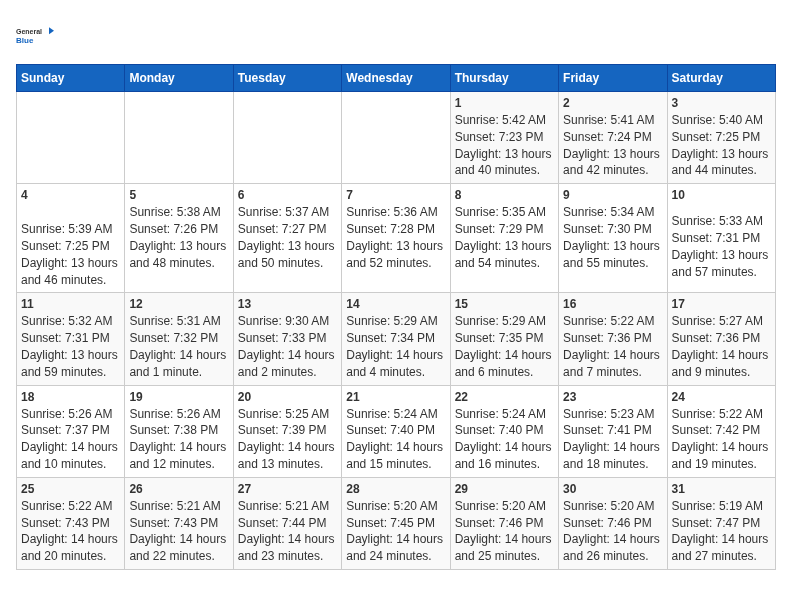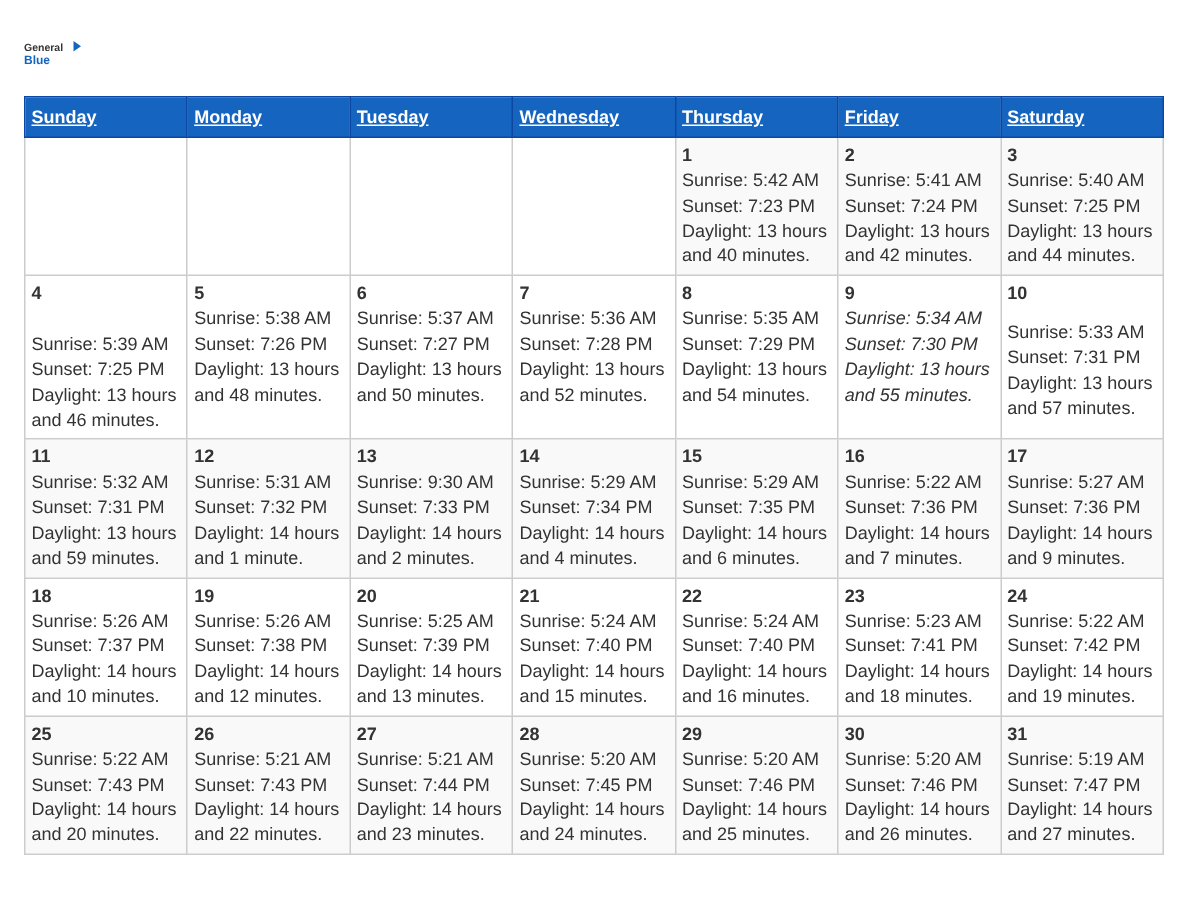--- a/index.html
+++ b/index.html
@@ -41,21 +41,20 @@
       font-size: 10px;
     }
     thead tr th {
       background: #1565c0;
       color: #fff;
       padding: 6px 4px;
       text-align: left;
       font-size: 12px;
       font-weight: bold;
       border: 1px solid #0d47a1;
-      text-decoration: underline;
     }
     tbody tr td {
       border: 1px solid #ccc;
       vertical-align: top;
       padding: 4px 4px;
       height: 80px;
       width: 108px;
       background: #fff;
     }
     tbody tr:nth-child(odd) td {
@@ -165,21 +164,21 @@
         </td>
         <td>
           <span class="day-number">8</span>
           <div class="day-info" style="white-space: pre-line;">Sunrise: 5:35 AM
 Sunset: 7:29 PM
 Daylight: 13 hours
 and 54 minutes.</div>
         </td>
         <td>
           <span class="day-number">9</span>
-          <div class="day-info" style="white-space: pre-line; font-style: italic;">Sunrise: 5:34 AM
+          <div class="day-info" style="white-space: pre-line;">Sunrise: 5:34 AM
 Sunset: 7:30 PM
 Daylight: 13 hours
 and 55 minutes.</div>
         </td>
         <td>
           <span class="day-number">10</span>
           <div class="day-info" style="white-space: pre-line; margin-top: 11px;">Sunrise: 5:33 AM
 Sunset: 7:31 PM
 Daylight: 13 hours
 and 57 minutes.</div>

